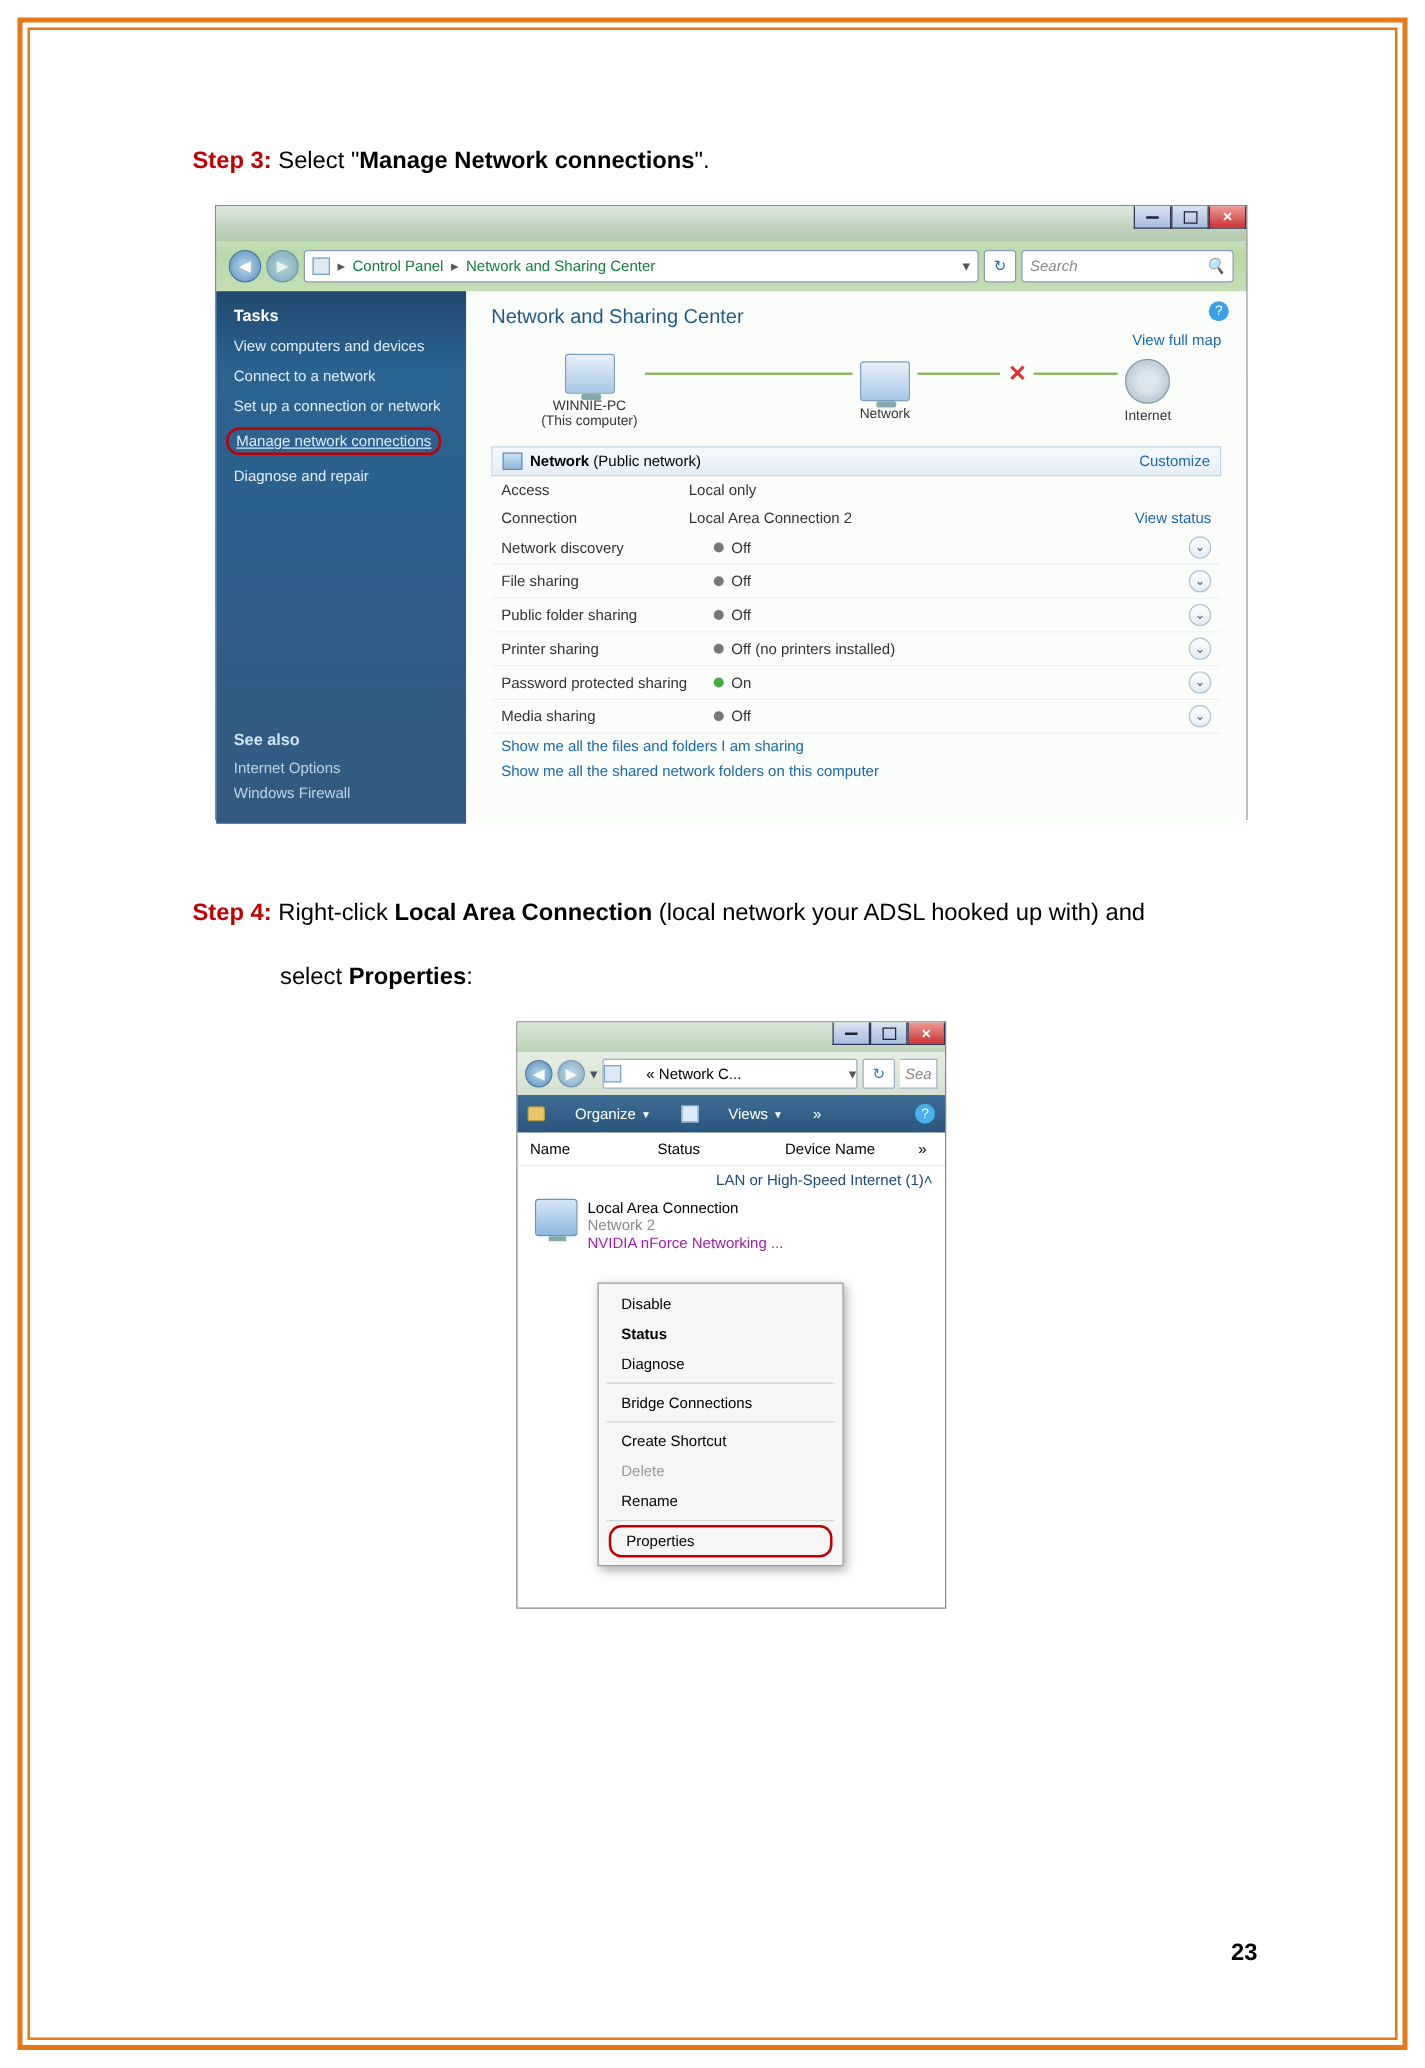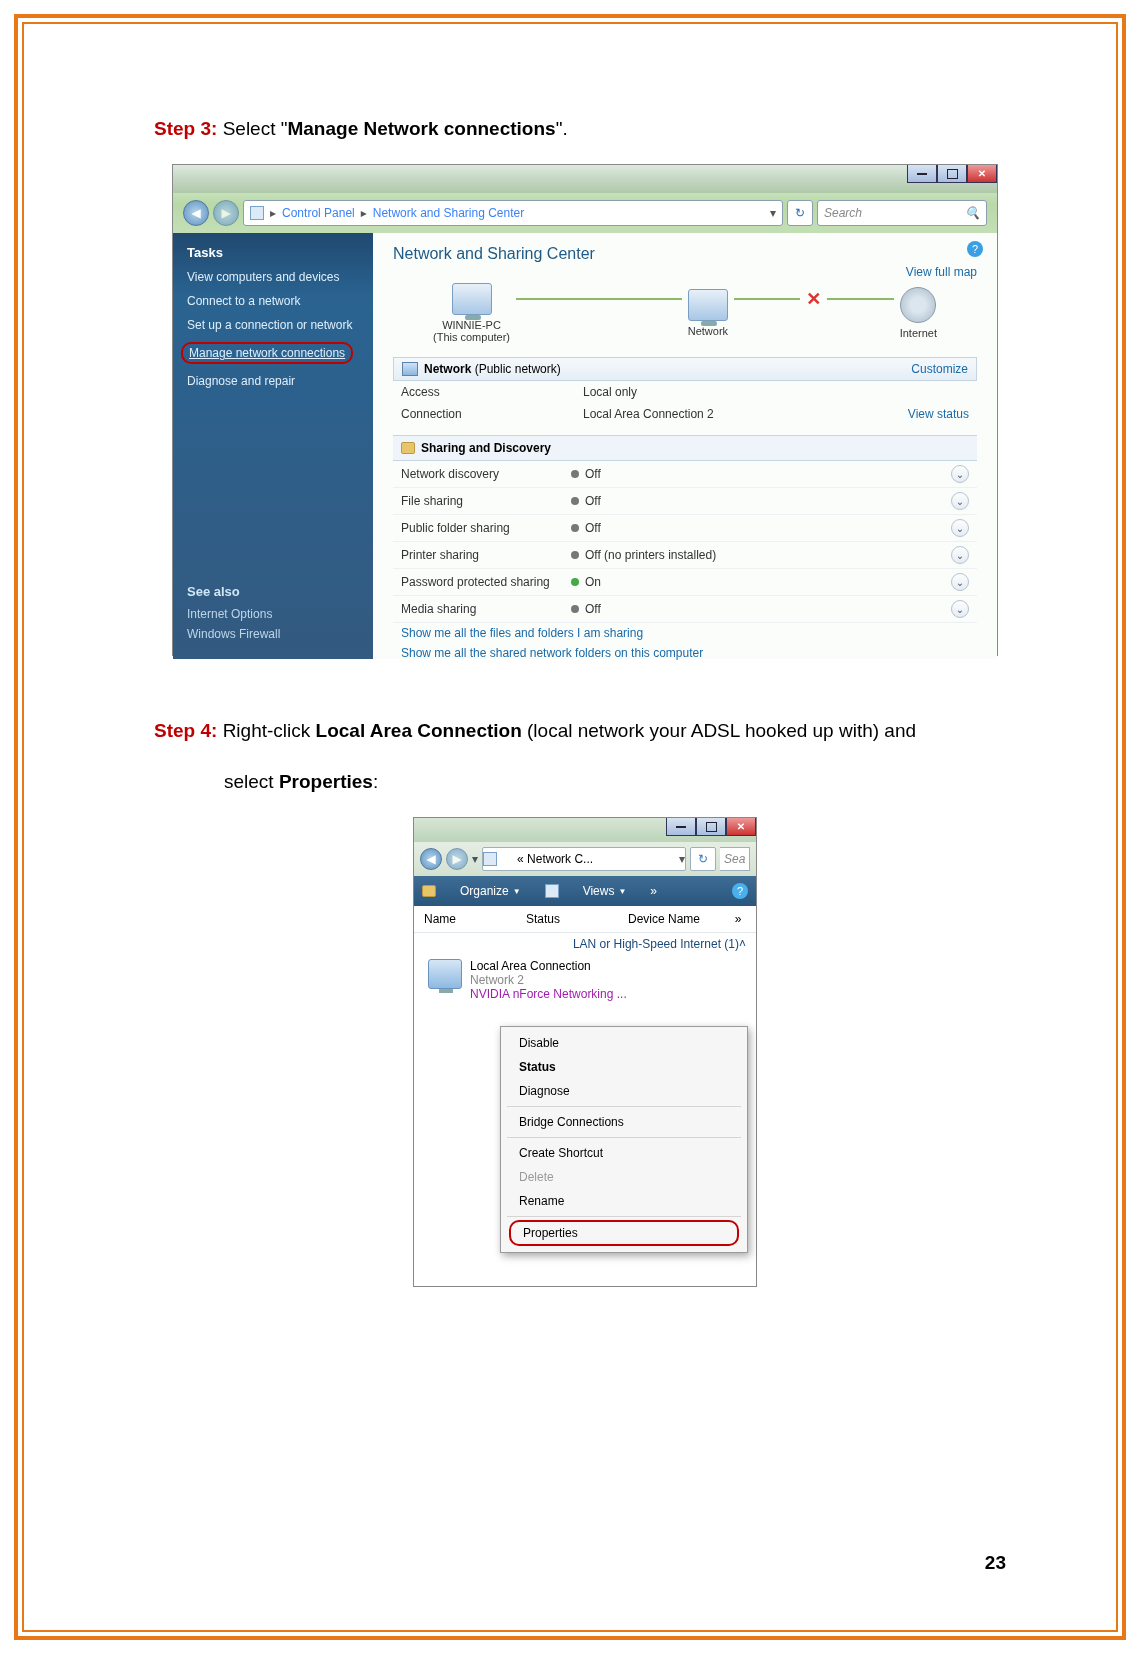--- a/index.html
+++ b/index.html
@@ -46,21 +46,21 @@
   .winbtn { width: 30px; height: 18px; border: 1px solid #335; border-top: none; background: linear-gradient(#d8e4f1,#a7bde0); display:flex; align-items:center; justify-content:center; font-size:10px; }
   .winbtn.min::before{content:"";display:block;width:10px;height:2px;background:#223;}
   .winbtn.max::before{content:"";display:block;width:9px;height:8px;border:1.5px solid #223;}
   .winbtn.close{ background: linear-gradient(#e99,#c33); color:#fff; font-weight:bold; }
   .addrbar1 {
     height: 32px; margin: 4px 10px;
     display:flex; align-items:center; gap:4px;
   }
   .navcircle{ width:26px;height:26px;border-radius:50%;background:radial-gradient(#b8d6ed,#5a8fbe);border:1px solid #5077a0;display:flex;align-items:center;justify-content:center;color:#fff;}
   .addrbox{ flex:1;height:26px;background:#fff;border:1px solid #8a9eb3;border-radius:3px;display:flex;align-items:center;padding:0 6px;gap:6px;}
-  .addrbox .crumb{color:#3b82f6;}
+  .addrbox .crumb{color:#15803d;}
   .addrbox .sep{color:#555;}
   .refreshbox{width:26px;height:26px;background:#fff;border:1px solid #8a9eb3;border-radius:3px;display:flex;align-items:center;justify-content:center;color:#2a6bb0;}
   .searchbox{width:170px;height:26px;background:#fff;border:1px solid #8a9eb3;border-radius:3px;display:flex;align-items:center;padding:0 6px;color:#888;font-style:italic;}
 
   .body1 { display:flex; height: calc(100% - 64px); }
   .sidebar1 {
     width: 200px;
     background: linear-gradient(#20496f 0%, #2a6391 15%, #335a80 100%);
     color:#fff; padding: 12px 14px; display:flex; flex-direction:column; justify-content:space-between;
   }
@@ -79,21 +79,21 @@
   .pcicon{ width:40px;height:32px;background:linear-gradient(#e8f0f9,#a8c7e6);border:1px solid #7a9dc2;border-radius:3px;position:relative;margin-bottom:4px;}
   .pcicon::after{content:"";position:absolute;bottom:-6px;left:12px;width:16px;height:5px;background:#8aa;border-radius:2px;}
   .globeicon{width:36px;height:36px;border-radius:50%;background:radial-gradient(#dce6ee 30%,#a6b8c6);border:1px solid #8899aa;margin-bottom:4px;}
   .mapline{height:2px;background:#8fb868;flex:1;margin:0 6px;position:relative;top:-14px;}
   .mapx{color:#d33;font-weight:bold;font-size:18px;position:relative;top:-14px;}
 
   .sectionbar{background:linear-gradient(#f5f9fc,#e5eef6);border:1px solid #c6d4e1;padding:4px 8px;display:flex;align-items:center;justify-content:space-between;margin-top:8px;}
   .sectionbar .left{display:flex;align-items:center;gap:6px;}
   .smallpc{width:16px;height:14px;background:linear-gradient(#cfe3f5,#8db6dd);border:1px solid #5a84ae;}
   .customize{color:#1a6aa8;}
-  .kv{display:flex;padding:4px 8px;font-size:12px;color:#333;gap:32px;}
+  .kv{display:flex;padding:4px 8px;font-size:12px;color:#333;}
   .kv .k{width:150px;}
   .kv .v{flex:1;}
   .kv .r{color:#1a6aa8;}
 
   .sdheader{background:#eef4f9;border-top:1px solid #c6d4e1;border-bottom:1px solid #c6d4e1;padding:5px 8px;font-weight:bold;font-size:12px;display:flex;align-items:center;gap:6px;margin-top:10px;}
   .sdrow{display:flex;align-items:center;padding:4px 8px;font-size:12px;color:#333;border-bottom:1px solid #edf1f4;}
   .sdrow .k{width:170px;}
   .sdrow .dot{width:8px;height:8px;border-radius:50%;margin-right:6px;}
   .dot.off{background:#777;}
   .dot.on{background:#4a4;}
@@ -126,22 +126,22 @@
   .grp{padding:4px 10px;color:#1a4a7a;display:flex;justify-content:flex-end;align-items:center;}
   .grp .caret{color:#1a4a7a;}
   .conn{display:flex;gap:8px;padding:4px 14px;align-items:flex-start;}
   .connico{width:34px;height:30px;background:linear-gradient(#d6e6f6,#8db9e1);border:1px solid #6a93bc;border-radius:3px;position:relative;}
   .connico::after{content:"";position:absolute;bottom:-5px;left:10px;width:14px;height:4px;background:#8aa;}
   .conntext .t1{color:#000;}
   .conntext .t2{color:#888;}
   .conntext .t3{color:#a21caf;}
 
   .ctxmenu{
-    position:absolute; left:86px; top:208px;
-    width:248px; background:#f6f6f6; border:1px solid #9a9a9a;
+    position:absolute; left:64px; top:208px;
+    width:197px; background:#f6f6f6; border:1px solid #9a9a9a;
     box-shadow:2px 3px 8px rgba(0,0,0,.35);
     padding:4px 2px;
   }
   .ctxmenu .mi{padding:5px 16px;color:#000;}
   .ctxmenu .mi.bold{font-weight:bold;}
   .ctxmenu .mi.dis{color:#9a9a9a;}
   .ctxmenu hr{border:none;border-top:1px solid #d5d5d5;margin:3px 4px;}
   .ctxmenu .mi.hl{border:2px solid #c00000;border-radius:10px;margin:2px 6px;padding:4px 12px;}
 
   .pagenum{ position:absolute; right:110px; bottom:56px; font-size:19px; font-weight:bold; }
@@ -234,24 +234,20 @@
         <div class="kv">
           <span class="k">Access</span>
           <span class="v">Local only</span>
         </div>
         <div class="kv">
           <span class="k">Connection</span>
           <span class="v">Local Area Connection 2</span>
           <span class="r">View status</span>
         </div>
 
-        <div class="sdheader">
-          <span class="folderico"></span>
-          <span>Sharing and Discovery</span>
-        </div>
         <div id="sdrows">
               <div class="sdrow">
                 <span class="k">Network discovery</span>
                 <span class="dot off"></span>
                 <span class="v">Off</span>
                 <span class="expand">⌄</span>
               </div>
               <div class="sdrow">
                 <span class="k">File sharing</span>
                 <span class="dot off"></span>

